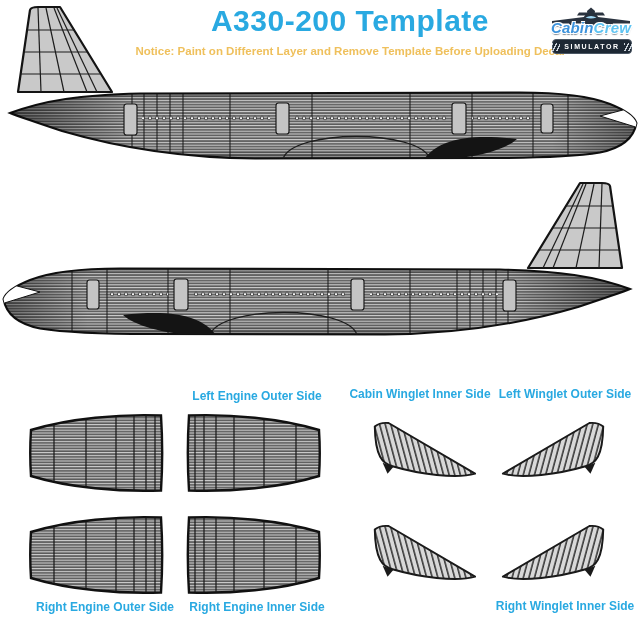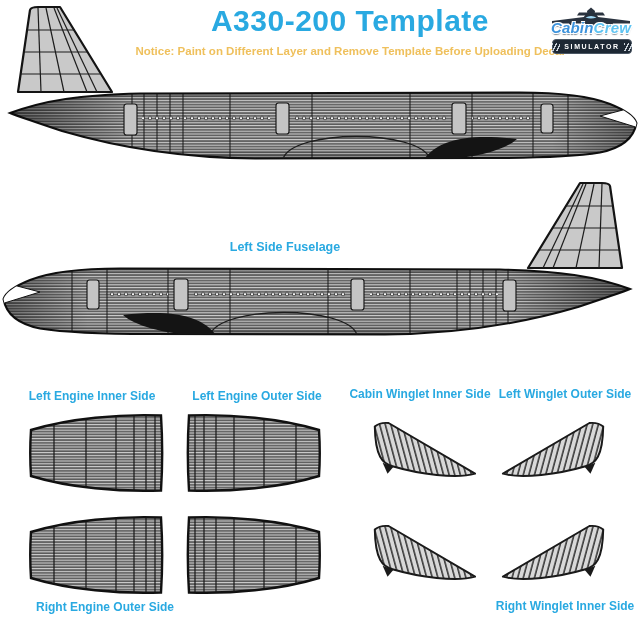--- a/index.html
+++ b/index.html
@@ -176,26 +176,24 @@
       <span class="stripes"></span>
       <span class="sim">SIMULATOR</span>
       <span class="stripes"></span>
     </div>
   </div>
 
   <svg class="abs" style="left:0;top:0;" width="640" height="168" viewBox="0 0 640 168">
     <use href="#acft"></use>
   </svg>
 
-  <div class="abs sec-label" style="left:145px;top:240px;">Left Side Fuselage</div>
   <svg class="abs" style="left:0;top:176px;" width="640" height="168" viewBox="0 0 640 168">
     <use href="#acft" transform="translate(640,0) scale(-1,1)"></use>
   </svg>
 
-  <div class="abs part-label" style="left:7px;top:389px;">Left Engine Inner Side</div>
   <div class="abs part-label" style="left:172px;top:389px;">Left Engine Outer Side</div>
   <div class="abs part-label" style="left:335px;top:387px;">Cabin Winglet Inner Side</div>
   <div class="abs part-label" style="left:480px;top:387px;">Left Winglet Outer Side</div>
 
   <svg class="abs" style="left:28px;top:411px;" width="136" height="84" viewBox="0 0 136 84">
       <use href="#eng"></use>
     </svg>
   <svg class="abs" style="left:186px;top:411px;" width="136" height="84" viewBox="0 0 136 84">
       <use href="#eng" transform="translate(136,0) scale(-1,1)"></use>
     </svg>
@@ -213,15 +211,16 @@
       <use href="#eng" transform="translate(136,0) scale(-1,1)"></use>
     </svg>
   <svg class="abs" style="left:362px;top:520px;" width="118" height="72" viewBox="0 0 120 72">
       <use href="#wlt"></use>
     </svg>
   <svg class="abs" style="left:498px;top:520px;" width="118" height="72" viewBox="0 0 120 72">
       <use href="#wlt" transform="translate(120,0) scale(-1,1)"></use>
     </svg>
 
   <div class="abs part-label" style="left:20px;top:600px;">Right Engine Outer Side</div>
+  <div class="abs part-label" style="left:172px;top:600px;">Right Engine Inner Side</div>
   <div class="abs part-label" style="left:480px;top:599px;">Right Winglet Inner Side</div>
 
 </div>
 
 </body></html>

